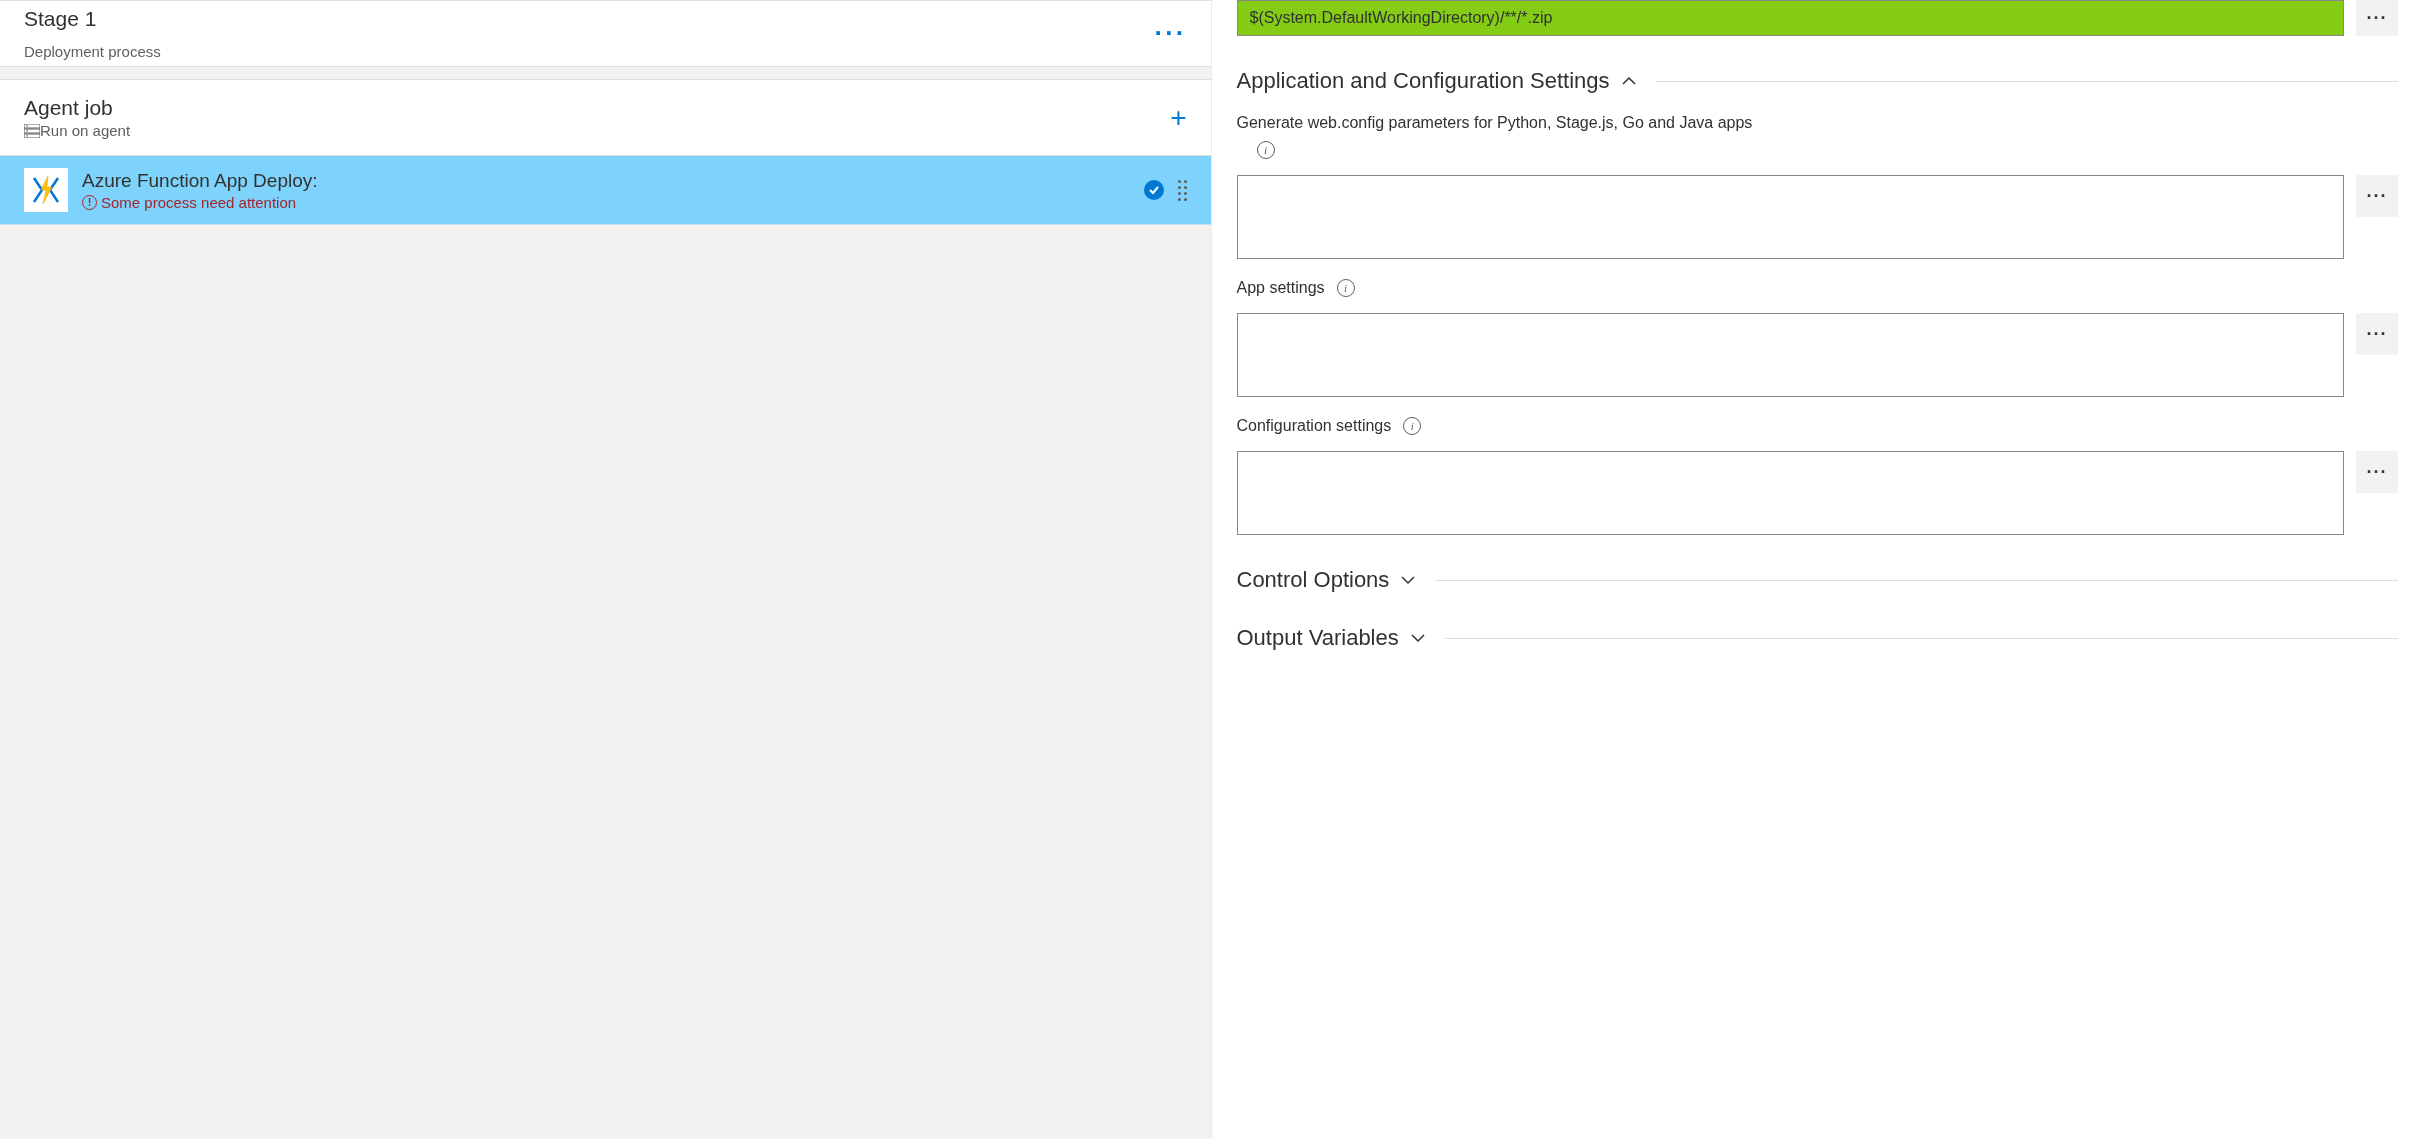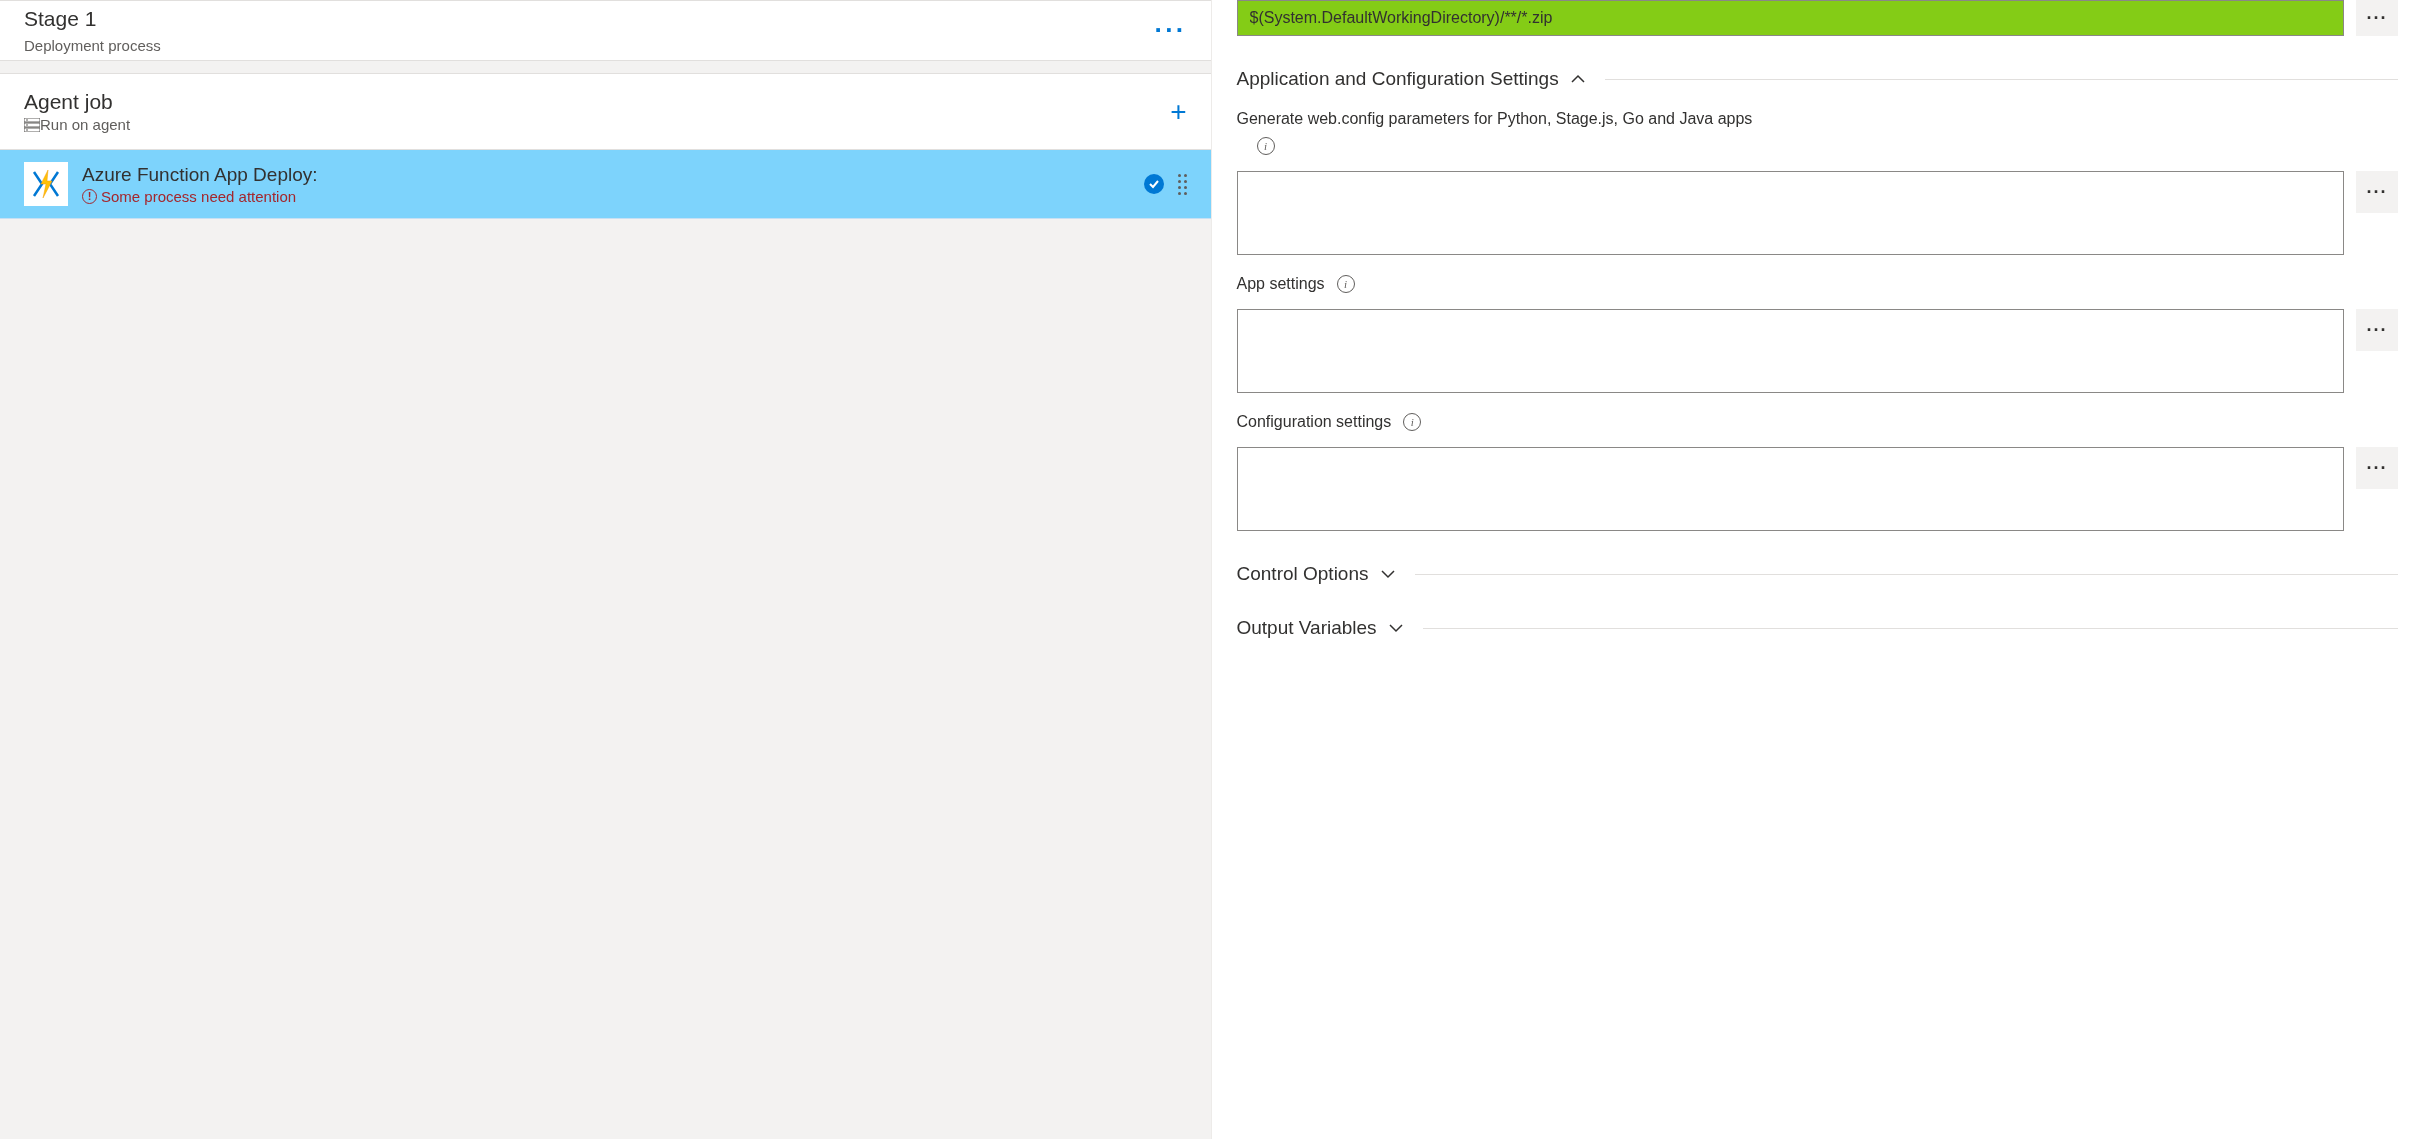--- a/index.html
+++ b/index.html
@@ -38,21 +38,21 @@
       align-items: center;
     }
     .stage-title {
       font-size: 21px;
       font-weight: 400;
       color: #323130;
     }
     .stage-subtitle {
       font-size: 15px;
       color: #605e5c;
-      margin-top: 6px;
+      margin-top: 12px;
       text-align: right;
     }
     .more-dots {
       color: #0078d4;
       font-size: 26px;
       font-weight: bold;
       letter-spacing: 2px;
       cursor: pointer;
       line-height: 0.3;
     }
@@ -207,21 +207,21 @@
     .ellipsis-btn.small {
       height: 42px;
     }
     .section-header {
       display: flex;
       align-items: center;
       margin: 32px 0 20px 0;
       gap: 12px;
     }
     .section-title {
-      font-size: 19px;
+      font-size: 22px;
       font-weight: 400;
       color: #323130;
       text-align: right;
     }
     .chevron {
       font-size: 14px;
       color: #323130;
     }
     .section-line {
       flex: 1;

